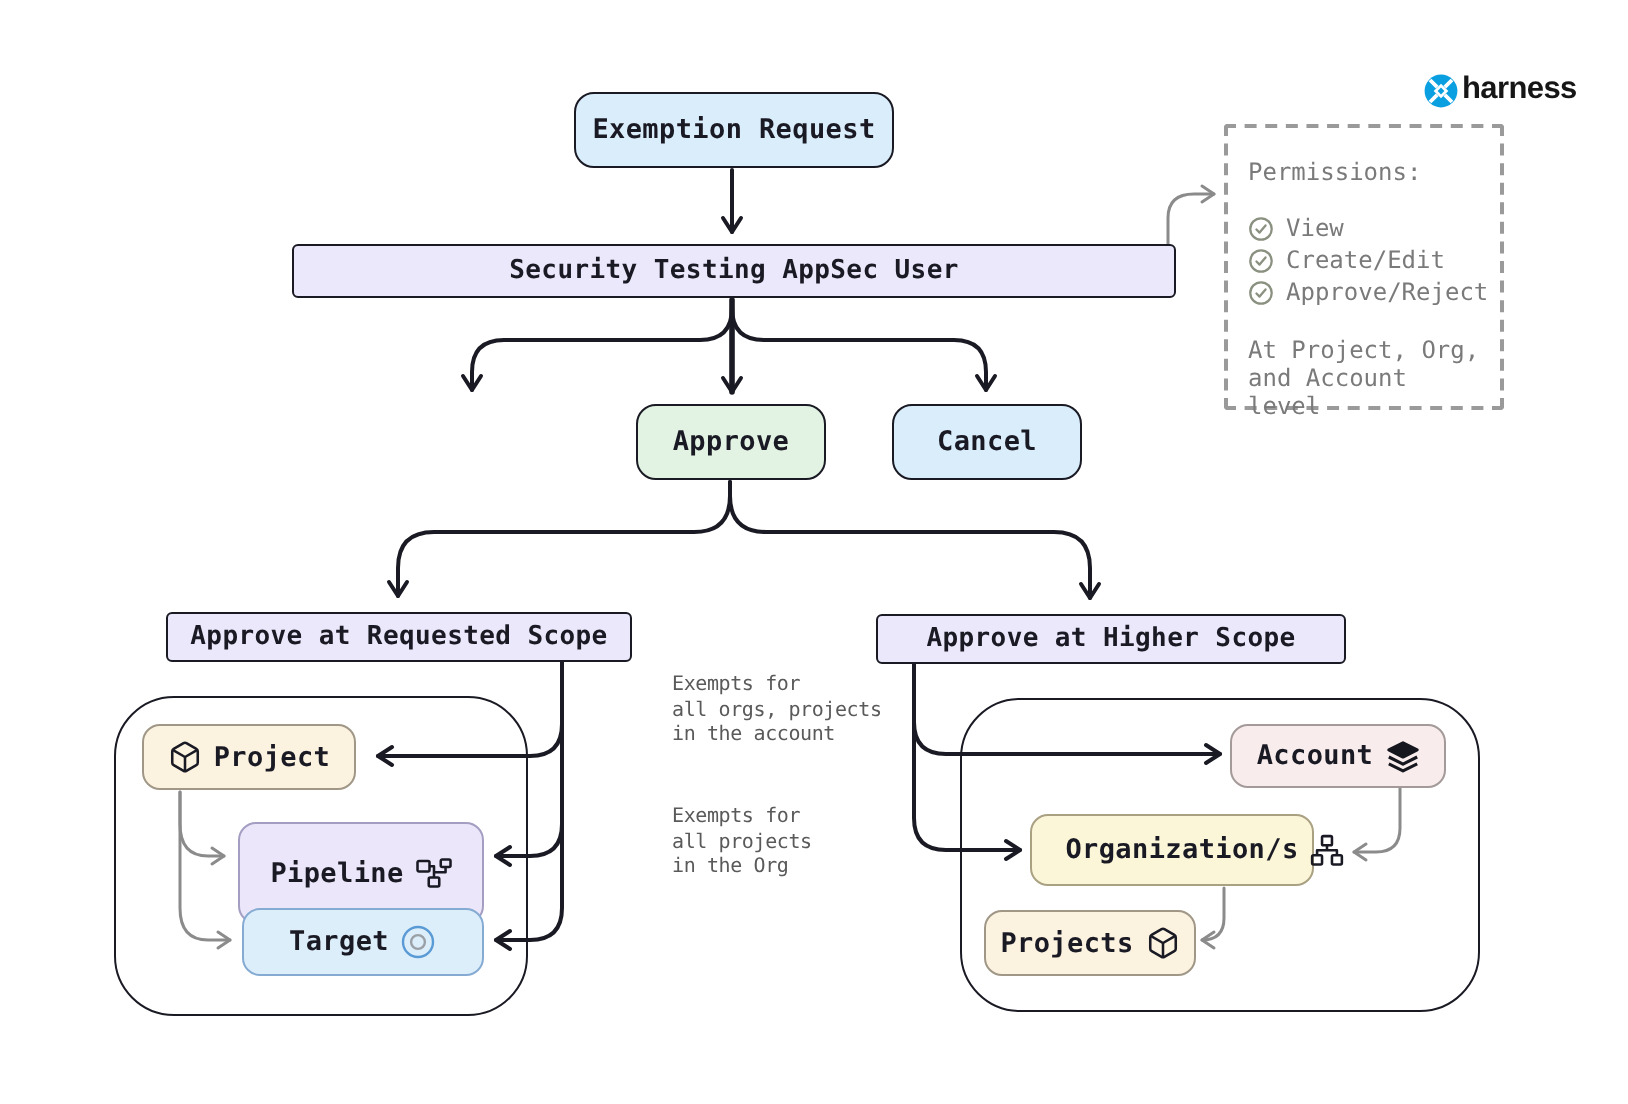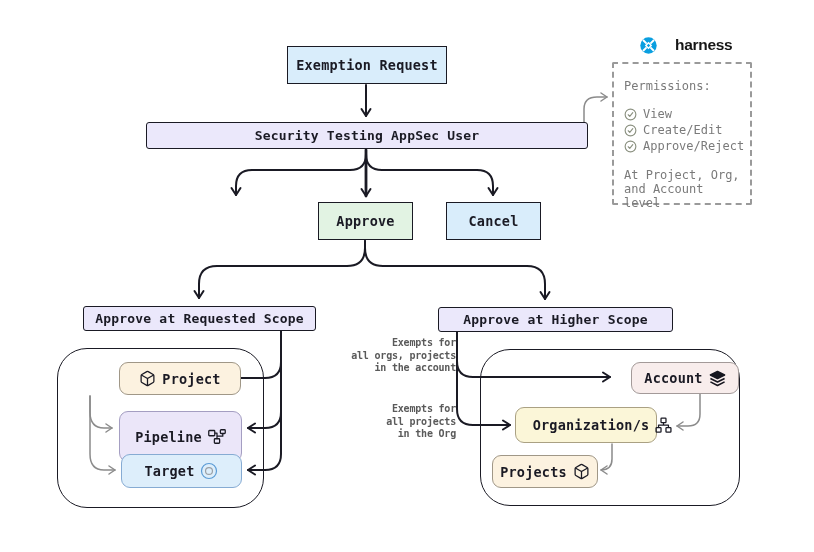--- a/index.html
+++ b/index.html
@@ -5,35 +5,35 @@
   html,body{margin:0;padding:0;background:#fff;}
   .canvas{
     position:relative;width:814px;height:552px;background:#ffffff;overflow:hidden;
     font-family:"DejaVu Sans Mono","Liberation Mono",monospace;color:var(--line-dark,#1a1a24);
   }
   
   .node{
     position:absolute;box-sizing:border-box;display:flex;align-items:center;justify-content:center;
     gap:6px;font-weight:700;font-size:13.5px;letter-spacing:.2px;z-index:3;white-space:nowrap;
   }
-  .rounded{border:1.8px solid var(--line-dark);border-radius:0;}
+  .rounded{border:1.8px solid var(--line-dark);border-radius:10px;}
   .bar{border:1.9px solid var(--line-dark);border-radius:3px;font-size:13px;}
   .inner{border:1.4px solid #949494;border-radius:9px;font-size:13.5px;}
   
   .n-exemption{left:287px;top:46px;width:160px;height:38px;background:var(--c-blue);}
   .n-appsec{left:146px;top:122px;width:442px;height:27px;background:var(--c-lavender);}
   .n-reject{left:189px;top:202px;width:95px;height:38px;background:var(--c-pink);}
   .n-approve{left:318px;top:202px;width:95px;height:38px;background:var(--c-green);}
   .n-cancel{left:446px;top:202px;width:95px;height:38px;background:var(--c-blue);}
   .n-reqscope{left:83px;top:306px;width:233px;height:25px;background:var(--c-lavender);}
   .n-highscope{left:438px;top:307px;width:235px;height:25px;background:var(--c-lavender);}
-  .n-project{left:71px;top:362px;width:122px;height:33px;background:var(--c-cream);border-color:#a09787;margin-left:48px;}
+  .n-project{left:71px;top:362px;width:107px;height:33px;background:var(--c-cream);border-color:#a09787;}
   .n-pipeline{left:119px;top:411px;width:123px;height:51px;background:var(--c-purple);border-color:#a49ec2;}
   .n-target{left:121px;top:454px;width:121px;height:34px;background:var(--c-lblue);border-color:#86abd3;}
-  .n-account{left:615px;top:362px;width:108px;height:32px;background:var(--c-rose);border-color:#a39a99;margin-left:16px;}
+  .n-account{left:615px;top:362px;width:108px;height:32px;background:var(--c-rose);border-color:#a39a99;}
   .n-orgs{left:515px;top:407px;width:142px;height:36px;background:var(--c-yellow);border-color:#aaa183;padding-left:33px;}
   .n-projects{left:492px;top:455px;width:106px;height:33px;background:var(--c-cream);border-color:#a09787;}
   
   .container{
     position:absolute;box-sizing:border-box;border:1.7px solid var(--line-dark);
     border-radius:30px;background:#fff;z-index:1;
   }
   .cont-left{left:57px;top:348px;width:207px;height:160px;}
   .cont-right{left:480px;top:349px;width:260px;height:157px;}
   
@@ -45,27 +45,27 @@
   .perm{
     position:absolute;left:612px;top:62px;width:140px;height:143px;box-sizing:border-box;
     border:2px dashed #9a9a9a;border-radius:2px;z-index:3;color:var(--text-gray);
     font-size:12px;line-height:14px;padding:15px 6px 10px 10px;display:flex;flex-direction:column;
   }
   .perm-title{margin-bottom:14px;}
   .perm-item{display:flex;align-items:center;gap:6px;margin-bottom:2px;}
   .perm-footer{margin-top:13px;}
   
   .note{
-    position:absolute;width:120px;text-align:right;font-size:10px;line-height:12.5px;
-    color:#5a5a5a;z-index:3;font-weight:700;letter-spacing:-.2px;
+    position:absolute;width:120px;text-align:left;font-size:10px;line-height:12.5px;
+    color:#5a5a5a;z-index:3;font-weight:400;letter-spacing:-.2px;
   }
   .note-acct{left:336px;top:337px;}
   .note-org{left:336px;top:403px;}
   
-  .brand{position:absolute;left:640px;top:36px;display:flex;align-items:flex-end;gap:18px;z-index:3;}
+  .brand{position:absolute;left:712px;top:36px;display:flex;align-items:flex-end;gap:2px;z-index:3;}
   .brand-name{
     font-family:"Liberation Sans","DejaVu Sans",sans-serif;font-weight:700;font-size:15.5px;
     color:#161616;letter-spacing:-.3px;
   }
   .ic{flex:0 0 auto;display:block;}
 </style>
 </head>
 <body>
 
 <div class="canvas">

